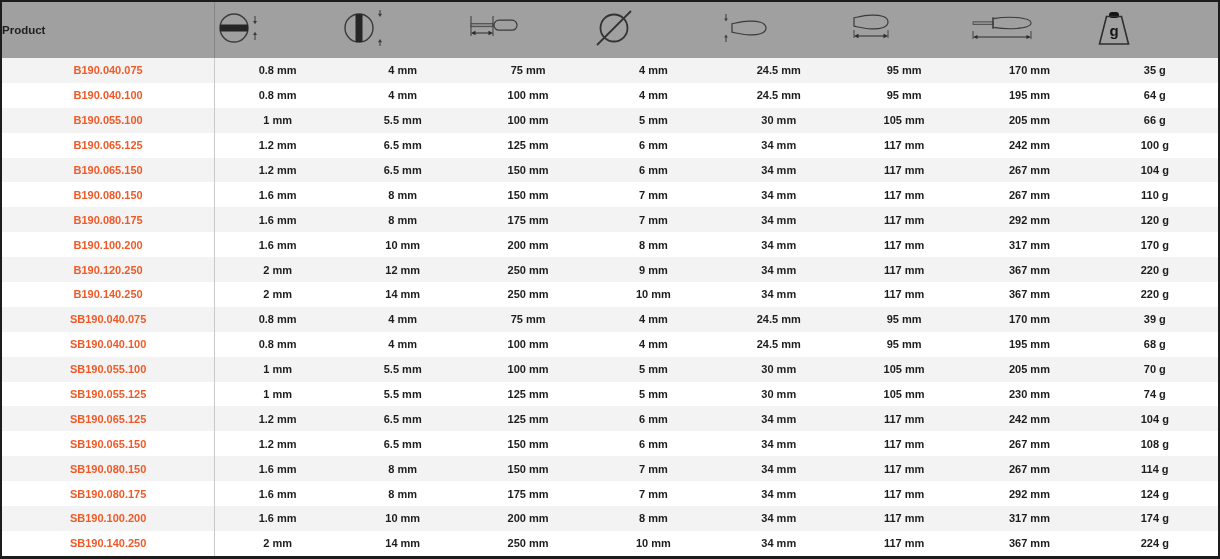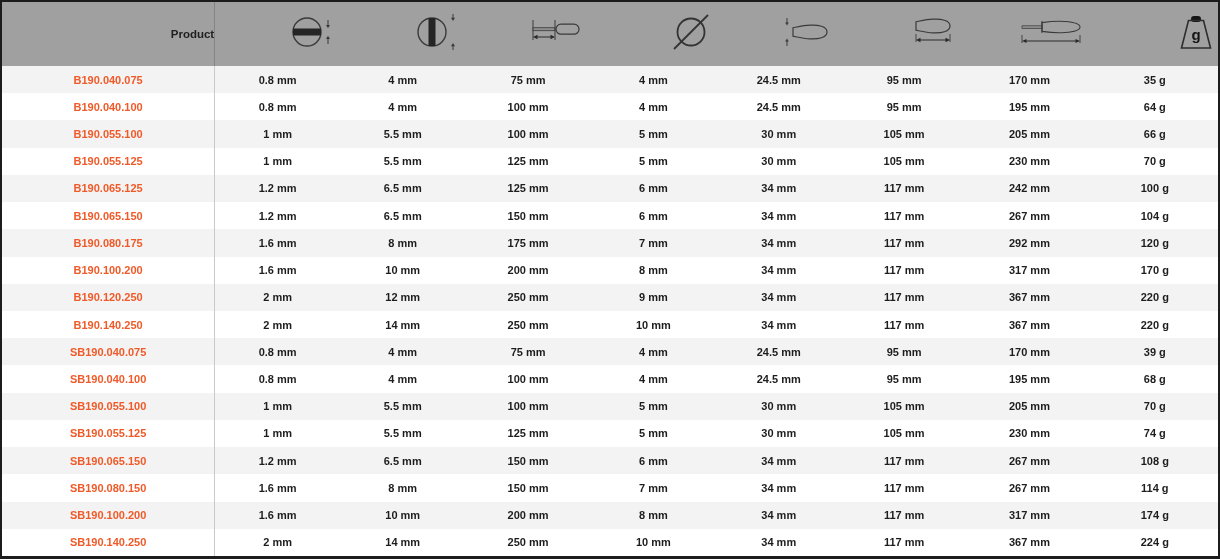--- a/index.html
+++ b/index.html
@@ -9,21 +9,21 @@
     -webkit-font-smoothing:antialiased;
   }
   .table-wrap{
     width:1220px;height:559px;box-sizing:border-box;
     border:2px solid #1c1c1c;border-bottom-width:3px;background:#fff;
   }
   table.spec{
     width:100%;height:100%;border-collapse:collapse;table-layout:fixed;
   }
   thead th{
-    background:#a0a0a0;height:64px;padding:0;vertical-align:middle;text-align:right;
+    background:#a0a0a0;height:56px;padding:0;vertical-align:middle;text-align:left;
   }
   thead th.product-h{
     font-size:11.5px;font-weight:bold;color:#1f1f1f;
     border-right:1px solid #858585;
   }
   tbody td{
     text-align:center;vertical-align:middle;padding:0;
     font-size:11px;font-weight:bold;color:#1d1d1d;
     white-space:nowrap;
   }
@@ -184,51 +184,51 @@
           <td>1 mm</td>
           <td>5.5 mm</td>
           <td>100 mm</td>
           <td>5 mm</td>
           <td>30 mm</td>
           <td>105 mm</td>
           <td>205 mm</td>
           <td>66 g</td>
         </tr>
         <tr>
-          <td class="product">B190.055.125</td>
-          <td>1 mm</td>
-          <td>5.5 mm</td>
-          <td>125 mm</td>
-          <td>5 mm</td>
-          <td>30 mm</td>
-          <td>105 mm</td>
-          <td>230 mm</td>
-          <td>70 g</td>
-        </tr>
-        <tr>
           <td class="product">B190.065.125</td>
           <td>1.2 mm</td>
           <td>6.5 mm</td>
           <td>125 mm</td>
           <td>6 mm</td>
           <td>34 mm</td>
           <td>117 mm</td>
           <td>242 mm</td>
           <td>100 g</td>
         </tr>
         <tr>
           <td class="product">B190.065.150</td>
           <td>1.2 mm</td>
           <td>6.5 mm</td>
           <td>150 mm</td>
           <td>6 mm</td>
           <td>34 mm</td>
           <td>117 mm</td>
           <td>267 mm</td>
           <td>104 g</td>
+        </tr>
+        <tr>
+          <td class="product">B190.080.150</td>
+          <td>1.6 mm</td>
+          <td>8 mm</td>
+          <td>150 mm</td>
+          <td>7 mm</td>
+          <td>34 mm</td>
+          <td>117 mm</td>
+          <td>267 mm</td>
+          <td>110 g</td>
         </tr>
         <tr>
           <td class="product">B190.080.175</td>
           <td>1.6 mm</td>
           <td>8 mm</td>
           <td>175 mm</td>
           <td>7 mm</td>
           <td>34 mm</td>
           <td>117 mm</td>
           <td>292 mm</td>
@@ -305,20 +305,31 @@
           <td>1 mm</td>
           <td>5.5 mm</td>
           <td>125 mm</td>
           <td>5 mm</td>
           <td>30 mm</td>
           <td>105 mm</td>
           <td>230 mm</td>
           <td>74 g</td>
         </tr>
         <tr>
+          <td class="product">SB190.065.125</td>
+          <td>1.2 mm</td>
+          <td>6.5 mm</td>
+          <td>125 mm</td>
+          <td>6 mm</td>
+          <td>34 mm</td>
+          <td>117 mm</td>
+          <td>242 mm</td>
+          <td>104 g</td>
+        </tr>
+        <tr>
           <td class="product">SB190.065.150</td>
           <td>1.2 mm</td>
           <td>6.5 mm</td>
           <td>150 mm</td>
           <td>6 mm</td>
           <td>34 mm</td>
           <td>117 mm</td>
           <td>267 mm</td>
           <td>108 g</td>
         </tr>
@@ -327,20 +338,31 @@
           <td>1.6 mm</td>
           <td>8 mm</td>
           <td>150 mm</td>
           <td>7 mm</td>
           <td>34 mm</td>
           <td>117 mm</td>
           <td>267 mm</td>
           <td>114 g</td>
         </tr>
         <tr>
+          <td class="product">SB190.080.175</td>
+          <td>1.6 mm</td>
+          <td>8 mm</td>
+          <td>175 mm</td>
+          <td>7 mm</td>
+          <td>34 mm</td>
+          <td>117 mm</td>
+          <td>292 mm</td>
+          <td>124 g</td>
+        </tr>
+        <tr>
           <td class="product">SB190.100.200</td>
           <td>1.6 mm</td>
           <td>10 mm</td>
           <td>200 mm</td>
           <td>8 mm</td>
           <td>34 mm</td>
           <td>117 mm</td>
           <td>317 mm</td>
           <td>174 g</td>
         </tr>

